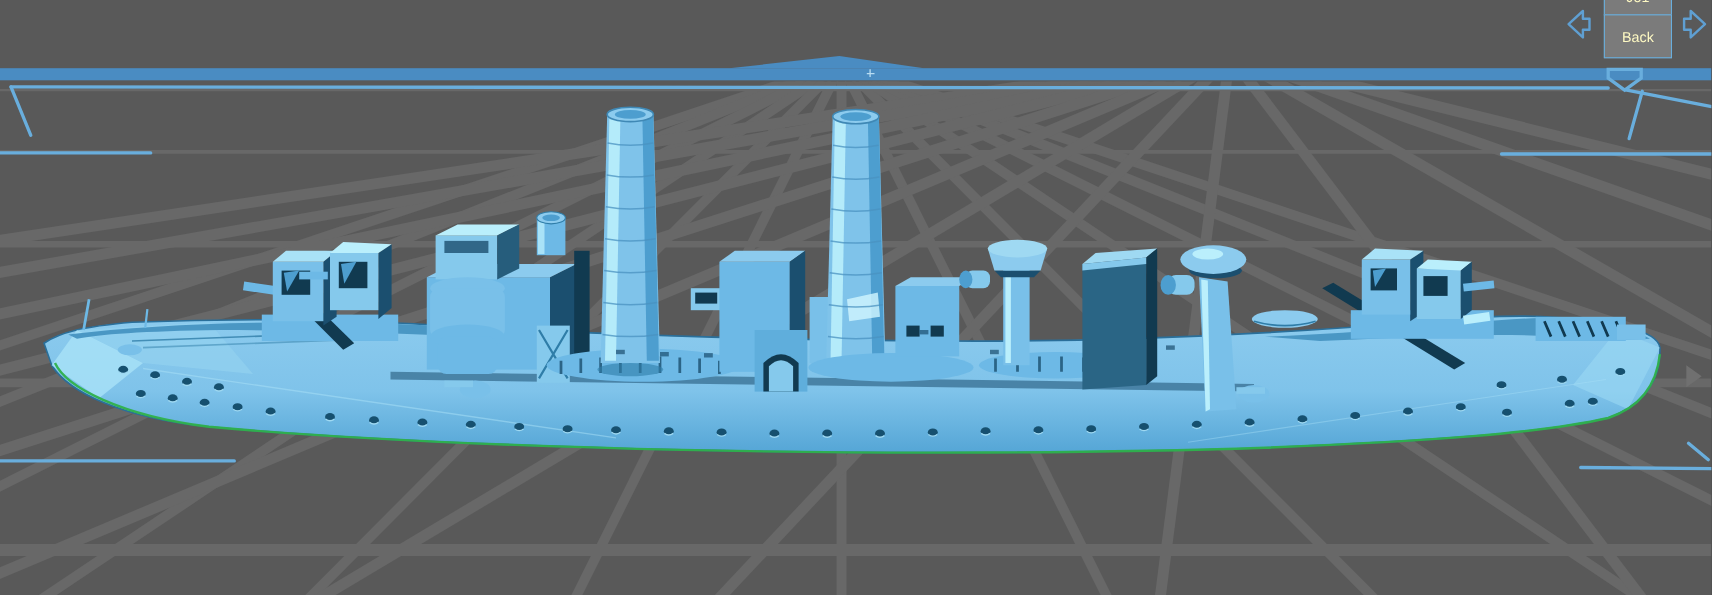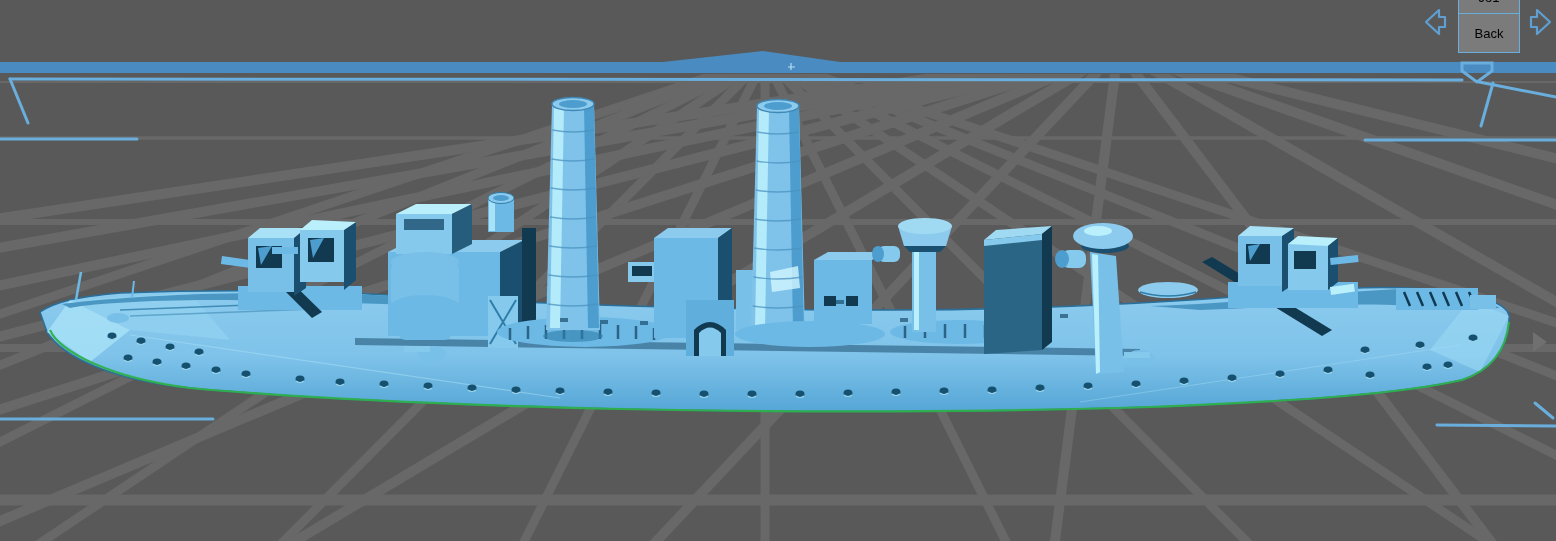--- a/index.html
+++ b/index.html
@@ -6,21 +6,21 @@
   .stage{
     position:relative;width:1556px;height:541px;overflow:hidden;
     background:#595959;font-family:"Liberation Sans",sans-serif;
   }
   .stage svg{display:block;}
   #scene{position:absolute;left:0;top:0;}
   
   .nav-arrow{position:absolute;width:26px;height:28px;}
   .btn{
     position:absolute;width:62px;box-sizing:border-box;
-    background:#7b7b7b;border:1px solid #69aedd;color:#000000;
+    background:#7b7b7b;border:1px solid #69aedd;color:#fef9c3;
     font-size:13px;display:flex;align-items:center;justify-content:center;
     cursor:pointer;user-select:none;
   }
   #btn-top{left:1458px;top:-20px;height:34px;}
   #btn-back{left:1458px;top:13px;height:40px;}
   #panel-handle{position:absolute;left:1532px;top:331px;width:16px;height:22px;cursor:pointer;}
 </style>
 </head>
 <body>
 

